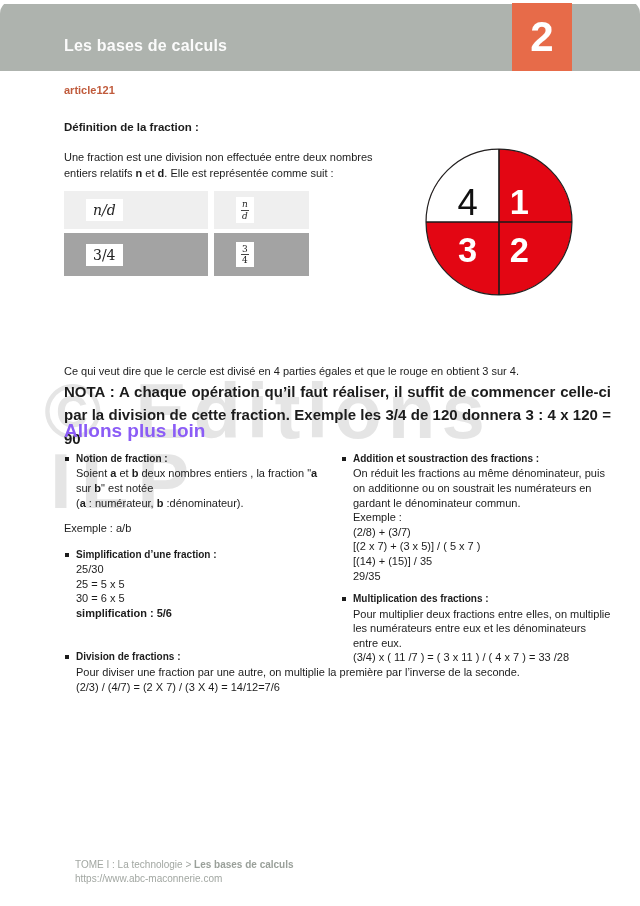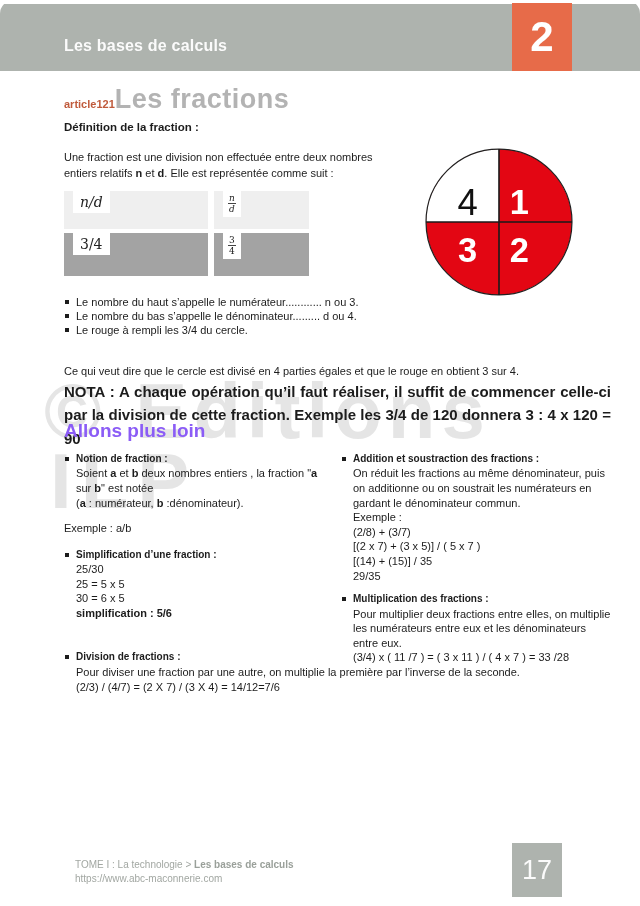--- a/index.html
+++ b/index.html
@@ -16,21 +16,21 @@
     color:#fff; font-size:42px; font-weight:bold; display:flex; align-items:center; justify-content:center; }
   
   .title-row { position:absolute; left:64px; top:84px; display:flex; align-items:baseline; }
   .article-ref { font-size:11px; font-weight:bold; color:#c05b3c; }
   .page-title { font-size:27px; font-weight:bold; color:#b3b3b3; letter-spacing:.5px; }
   .def-heading { position:absolute; left:64px; top:121px; font-size:11.5px; font-weight:bold; }
   .intro { position:absolute; left:64px; top:139px; width:330px; font-size:11px; line-height:1.45; }
   
   .frac-grid { position:absolute; left:64px; top:191px; display:grid;
     grid-template-columns:144px 95px; grid-template-rows:38px 43px; gap:4px 6px; }
-  .frac-box { display:flex; align-items:flex-start; padding-left:9px; }
+  .frac-box { display:flex; align-items:center; padding-left:22px; }
   .frac-box.r1 { background:#efefef; }
   .frac-box.r2 { background:#a3a3a3; }
   .chip { background:#fff; font-family:"DejaVu Serif", serif; padding:3px 7px; font-size:14px; color:#222; }
   .chip.it { font-style:italic; }
   .stack { display:inline-flex; flex-direction:column; align-items:center; font-size:9px; line-height:1.15; padding:2px 5px; }
   .stack .num { border-bottom:1px solid #444; padding:0 1px; }
   
   .pie { position:absolute; left:424px; top:147px; width:150px; height:150px; }
   
   .bullets { position:absolute; left:64px; top:296px; width:330px; margin:0; padding:0; list-style:none;
@@ -68,21 +68,20 @@
 
 <div class="page">
 
   <div class="band">
     <span class="band-title">Les bases de calculs</span>
   </div>
   <div class="chapter-num">2</div>
 
   <div class="title-row">
     <span class="article-ref">article121</span>
-    <span class="page-title">Les fractions</span>
   </div>
 
   <div class="def-heading">Définition de la fraction :</div>
   <p class="intro"><span>Une fraction est une division non effectuée entre deux nombres entiers relatifs </span><b>n</b><span> et </span><b>d</b><span>. Elle est représentée comme suit :</span></p>
 
   <div class="frac-grid">
     <div class="frac-box r1">
       <span class="chip it">n/d</span>
     </div>
     <div class="frac-box r1">
@@ -107,25 +106,20 @@
     <path d="M74,74 L74,2 A72,72 0 0 0 2,74 Z" fill="#ffffff"></path>
     <circle cx="74" cy="74" r="72" fill="none" stroke="#222" stroke-width="1.2"></circle>
     <line x1="74" y1="2" x2="74" y2="146" stroke="#1a1a1a" stroke-width="1.6"></line>
     <line x1="2" y1="74" x2="146" y2="74" stroke="#1a1a1a" stroke-width="1.6"></line>
     <text x="43" y="67" text-anchor="middle" font-size="36" fill="#111" font-family="Liberation Sans, sans-serif">4</text>
     <text x="94" y="66" text-anchor="middle" font-size="34" font-weight="bold" fill="#ffffff" font-family="Liberation Sans, sans-serif">1</text>
     <text x="43" y="113" text-anchor="middle" font-size="34" font-weight="bold" fill="#ffffff" font-family="Liberation Sans, sans-serif">3</text>
     <text x="94" y="113" text-anchor="middle" font-size="34" font-weight="bold" fill="#ffffff" font-family="Liberation Sans, sans-serif">2</text>
   </svg>
 
-  <ul class="bullets">
-    <li>Le nombre du haut s’appelle le numérateur............ n ou 3.</li>
-    <li>Le nombre du bas s’appelle le dénominateur......... d ou 4.</li>
-    <li>Le rouge à rempli les 3/4 du cercle.</li>
-  </ul>
 
   <div class="conclusion">Ce qui veut dire que le cercle est divisé en 4 parties égales et que le rouge en obtient 3 sur 4.</div>
 
   <div class="wm wm1">© Editions</div>
   <div class="wm wm2">ILP</div>
 
   <div class="nota">NOTA : A chaque opération qu’il faut réaliser, il suffit de commencer celle-ci par la division de cette fraction. Exemple les 3/4 de 120 donnera 3 : 4 x 120 = 90</div>
 
   <div class="more-heading">Allons plus loin</div>
 
@@ -175,15 +169,14 @@
       <div class="blk-heading">Division de fractions :</div>
       <div>Pour diviser une fraction par une autre, on multiplie la première par l’inverse de la seconde.</div>
       <div class="ln">(2/3) / (4/7) = (2 X 7) / (3 X 4) = 14/12=7/6</div>
     </div>
   </div>
 
   <div class="footer">
     <div><span>TOME I : La technologie &gt; </span><b>Les bases de calculs</b></div>
     <div>https://www.abc-maconnerie.com</div>
   </div>
-  <div class="page-num">17</div>
 
 </div>
 
 </body></html>

